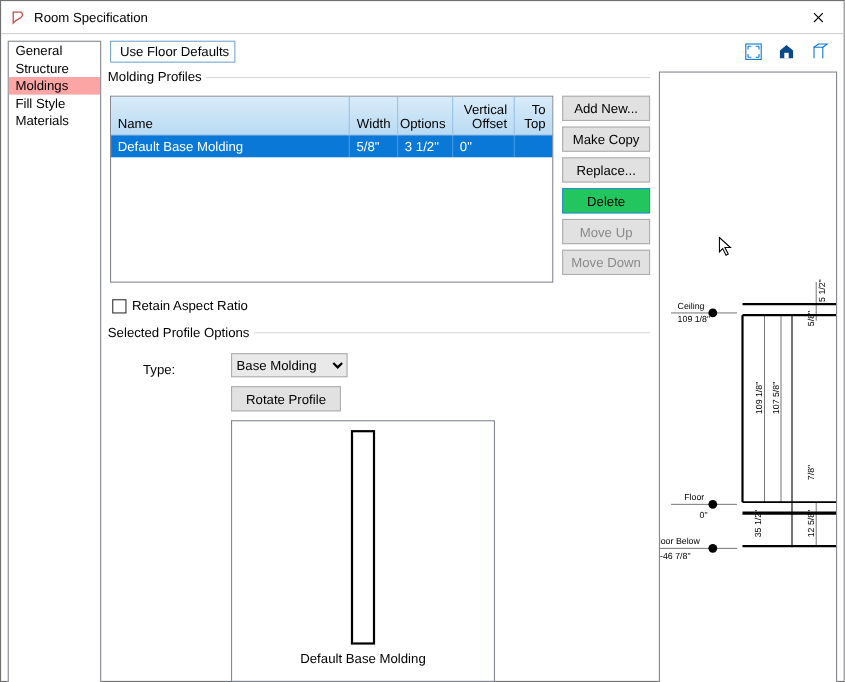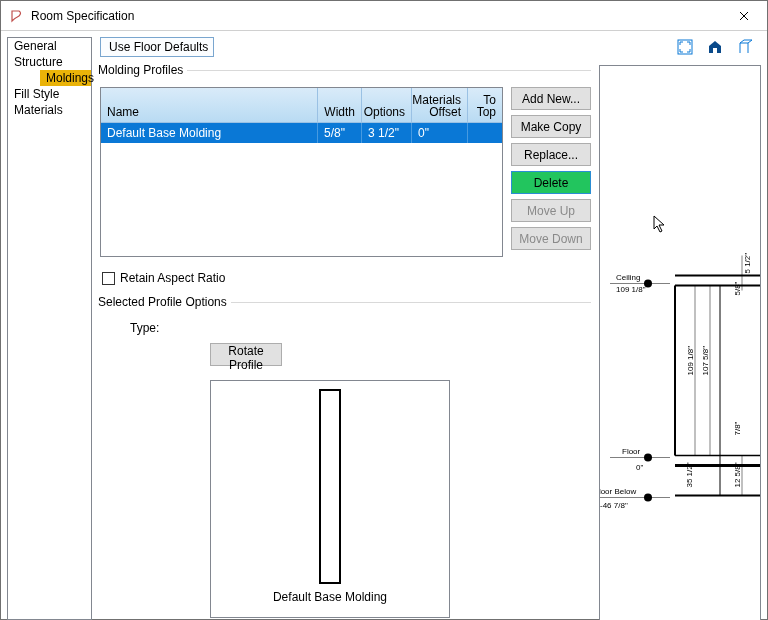--- a/index.html
+++ b/index.html
@@ -5,21 +5,21 @@
   * { box-sizing: border-box; }
   html, body { margin:0; padding:0; font-family: "Segoe UI", Tahoma, sans-serif; font-size:12px; color:#000; background:#fff; }
   .window { width:768px; height:620px; border:1px solid #707070; display:flex; flex-direction:column; background:#ffffff; position:relative; }
   .titlebar { height:30px; display:flex; align-items:center; padding:0 0 0 8px; border-bottom:1px solid #d0d0d0; }
   .titlebar .title { flex:1; font-size:12px; }
   .titlebar .tb-icon { width:16px; height:16px; margin-right:6px; display:flex; align-items:center; justify-content:center; }
   .closebtn { width:46px; height:30px; display:flex; align-items:center; justify-content:center; }
   .pane { flex:1; display:flex; }
   .sidebar { width:85px; border:1px solid #828790; margin:6px 0 6px 6px; background:#fff; }
   .sidebar .item { padding:1px 6px; cursor:default; }
-  .sidebar .item.active { background:#eab308;margin-left:32px; }
+  .sidebar .item.active { background:#fca5a5; }
   .main { flex:1; padding:6px 8px 0 8px; display:flex; flex-direction:column; position:relative; }
   .toprow { display:flex; align-items:center; margin-bottom:6px;text-align:right; }
   .checkbox { display:flex; align-items:flex-end; gap:5px; }
   .checkbox .box { width:13px; height:13px; border:1px solid #333; }
   .fdwrap { display:inline-flex; align-items:center; gap:5px; border:1px solid #7aa6cf; padding:2px 5px 2px 3px; background:#fbfdff; }
   .topicons { margin-left:auto; display:flex; gap:10px; padding-right:4px; }
   .topicons .ic { width:20px; height:20px; display:flex; align-items:center; justify-content:center; }
   fieldset { border:1px solid #d9d9d9; border-left:none; border-right:none; border-bottom:none; margin:0 0 8px 0; padding:10px 0 0 0; position:relative; }
   fieldset > legend { font-size:12px; padding:0 4px 0 0; margin-left:-2px; }
   .profiles-body { display:flex; gap:8px; }
@@ -95,21 +95,21 @@
           </div>
 
           <fieldset>
             <legend>Molding Profiles</legend>
             <div class="profiles-body">
               <div class="table">
                 <div class="thead">
                   <div class="th col-name">Name</div>
                   <div class="th col-w right">Width</div>
                   <div class="th col-h right">Options</div>
-                  <div class="th col-v right" style="white-space:pre-line;">Materials Offset</div>
+                  <div class="th col-v right" style="white-space:pre-line;">Vertical Offset</div>
                   <div class="th col-t right" style="white-space:pre-line;">To
 Top</div>
                 </div>
                 <div class="trow selected">
                   <div class="td col-name">Default Base Molding</div>
                   <div class="td col-w">5/8"</div>
                   <div class="td col-h">3 1/2"</div>
                   <div class="td col-v">0"</div>
                   <div class="td col-t" style="border-right:none"></div>
                 </div>
@@ -127,23 +127,26 @@
 
           <div class="row-aspect checkbox">
             <span class="box"></span>
             <span>Retain Aspect Ratio</span>
           </div>
 
           <fieldset style="flex:1; display:flex; flex-direction:column;">
             <legend>Selected Profile Options</legend>
             <div class="opts-row">
               <span class="label">Type:</span>
+              <select class="combo">
+                <option>Base Molding</option>
+              </select>
             </div>
             <div class="rotatewrap">
-              <button class="std" style="width:72px">Rotate Profile</button>
+              <button class="std" style="width:100px">Rotate Profile</button>
             </div>
             <div style="height:8px"></div>
             <div class="profile-preview">
                <div class="rect"></div>
                <div class="cap">Default Base Molding</div>
             </div>
           </fieldset>
         </div>
 
         <div class="rightcol">

